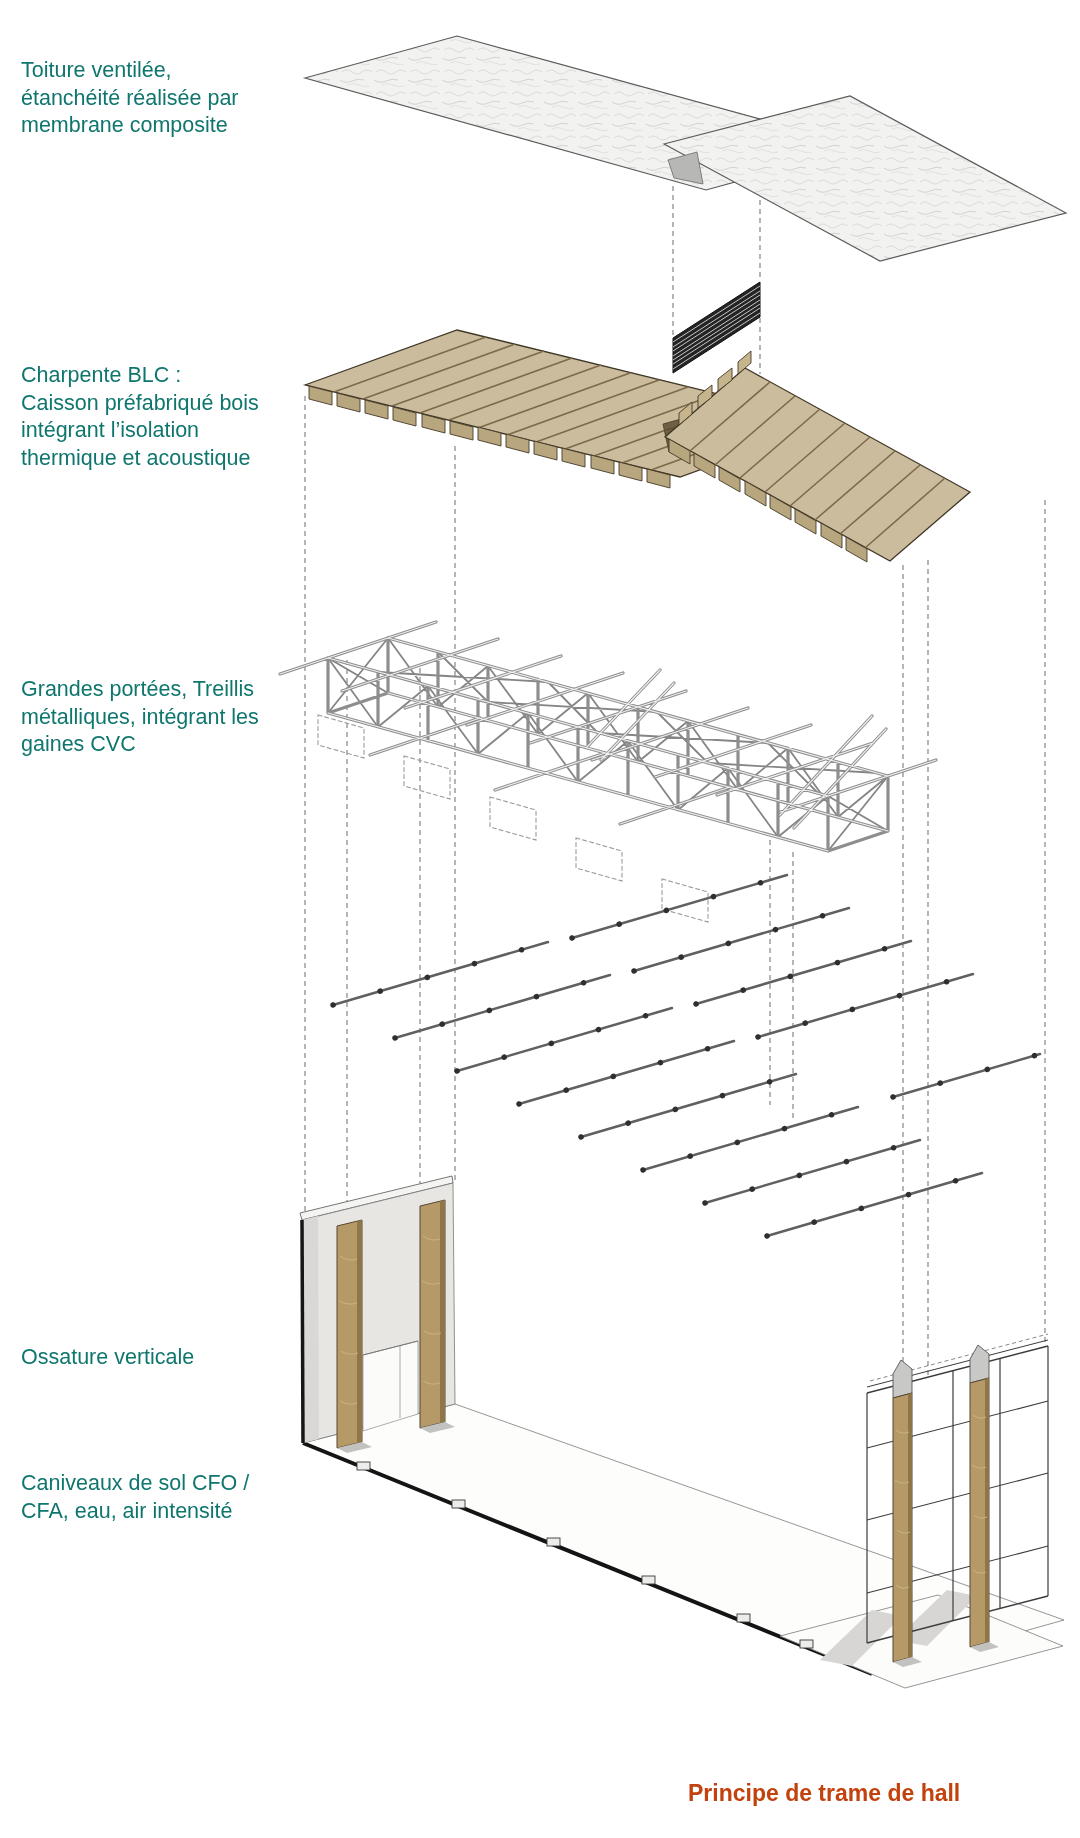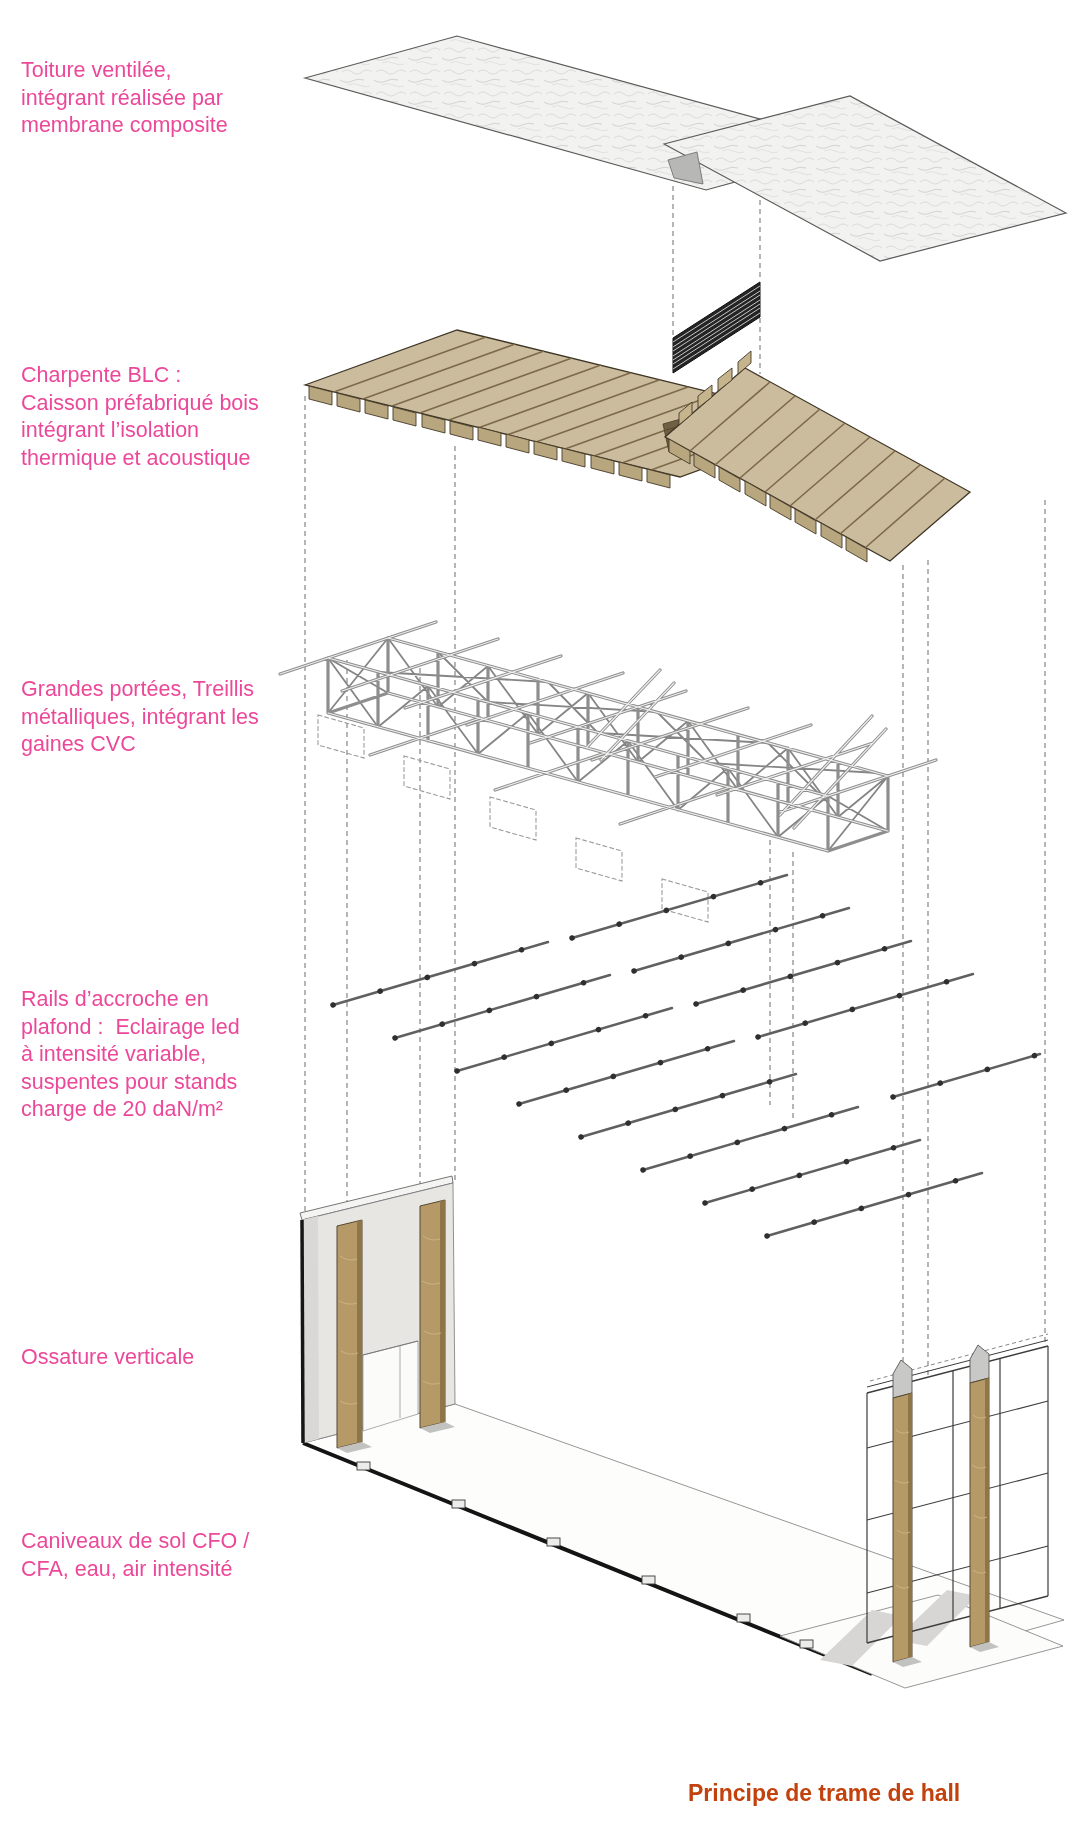--- a/index.html
+++ b/index.html
@@ -1,19 +1,19 @@
 <!DOCTYPE html>
 <html><head>
 <meta charset="utf-8">
 <style>
   html,body{margin:0;padding:0;background:#ffffff;}
   .page{position:relative;width:1080px;height:1838px;background:#ffffff;overflow:hidden;
         font-family:"Liberation Sans", sans-serif;}
   .diagram-svg{position:absolute;left:0;top:0;width:1080px;height:1838px;}
-  .anno{position:absolute;left:21px;color:#ec4899;font-size:21.5px;line-height:27.5px;}
+  .anno{position:absolute;left:21px;color:#0f766e;font-size:21.5px;line-height:27.5px;}
   .anno div{white-space:pre-wrap;}
   .fig-title{position:absolute;left:688px;top:1780px;color:#c2410c;font-size:23px;
              font-weight:700;white-space:nowrap;}
 </style>
 </head>
 <body>
 
 <div class="page">
 
   <svg class="diagram-svg" viewBox="0 0 1080 1838">
@@ -171,43 +171,36 @@
         <polygon points="985,1379 989,1378 989,1642 985,1643" fill="#8f7648"></polygon>
         <path d="M973 1415 q6 5 13 2 M972 1465 q7 5 14 2 M974 1515 q6 5 13 2 M973 1570 q6 5 13 2" stroke="#cdb584" stroke-width="0.9" fill="none"></path>
         <polygon points="893,1662 912,1657 922,1662 903,1667" fill="#c2c2c0"></polygon>
         <polygon points="970,1647 989,1642 999,1647 980,1652" fill="#c2c2c0"></polygon>
       </g>
     </g>
   </svg>
 
   <div class="anno" style="top:57px">
     <div>Toiture ventilée,</div>
-    <div>intégrant réalisée par</div>
+    <div>étanchéité réalisée par</div>
     <div>membrane composite</div>
   </div>
   <div class="anno" style="top:676px">
     <div>Grandes portées, Treillis</div>
     <div>métalliques, intégrant les</div>
     <div>gaines CVC</div>
   </div>
   <div class="anno" style="top:362px">
     <div>Charpente BLC :</div>
     <div>Caisson préfabriqué bois</div>
     <div>intégrant l’isolation</div>
     <div>thermique et acoustique</div>
   </div>
-  <div class="anno" style="top:986px">
-    <div>Rails d’accroche en</div>
-    <div>plafond :  Eclairage led</div>
-    <div>à intensité variable,</div>
-    <div>suspentes pour stands</div>
-    <div>charge de 20 daN/m²</div>
-  </div>
   <div class="anno" style="top:1344px">
     <div>Ossature verticale</div>
   </div>
-  <div class="anno" style="top:1528px">
+  <div class="anno" style="top:1470px">
     <div>Caniveaux de sol CFO /</div>
     <div>CFA, eau, air intensité</div>
   </div>
 
   <div class="fig-title">Principe de trame de hall</div>
 </div>
 
 </body></html>

